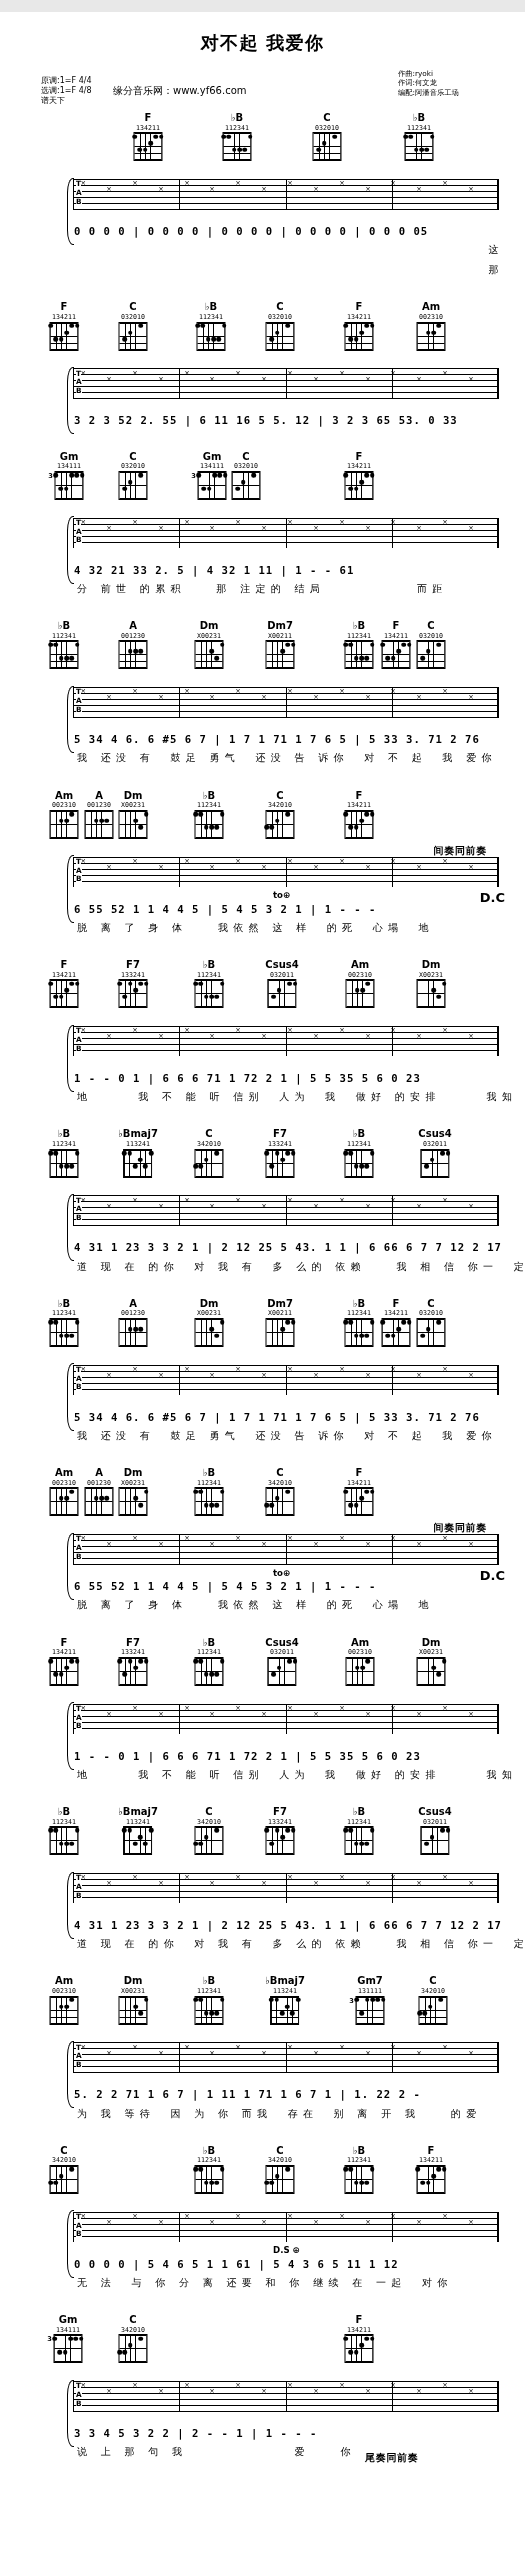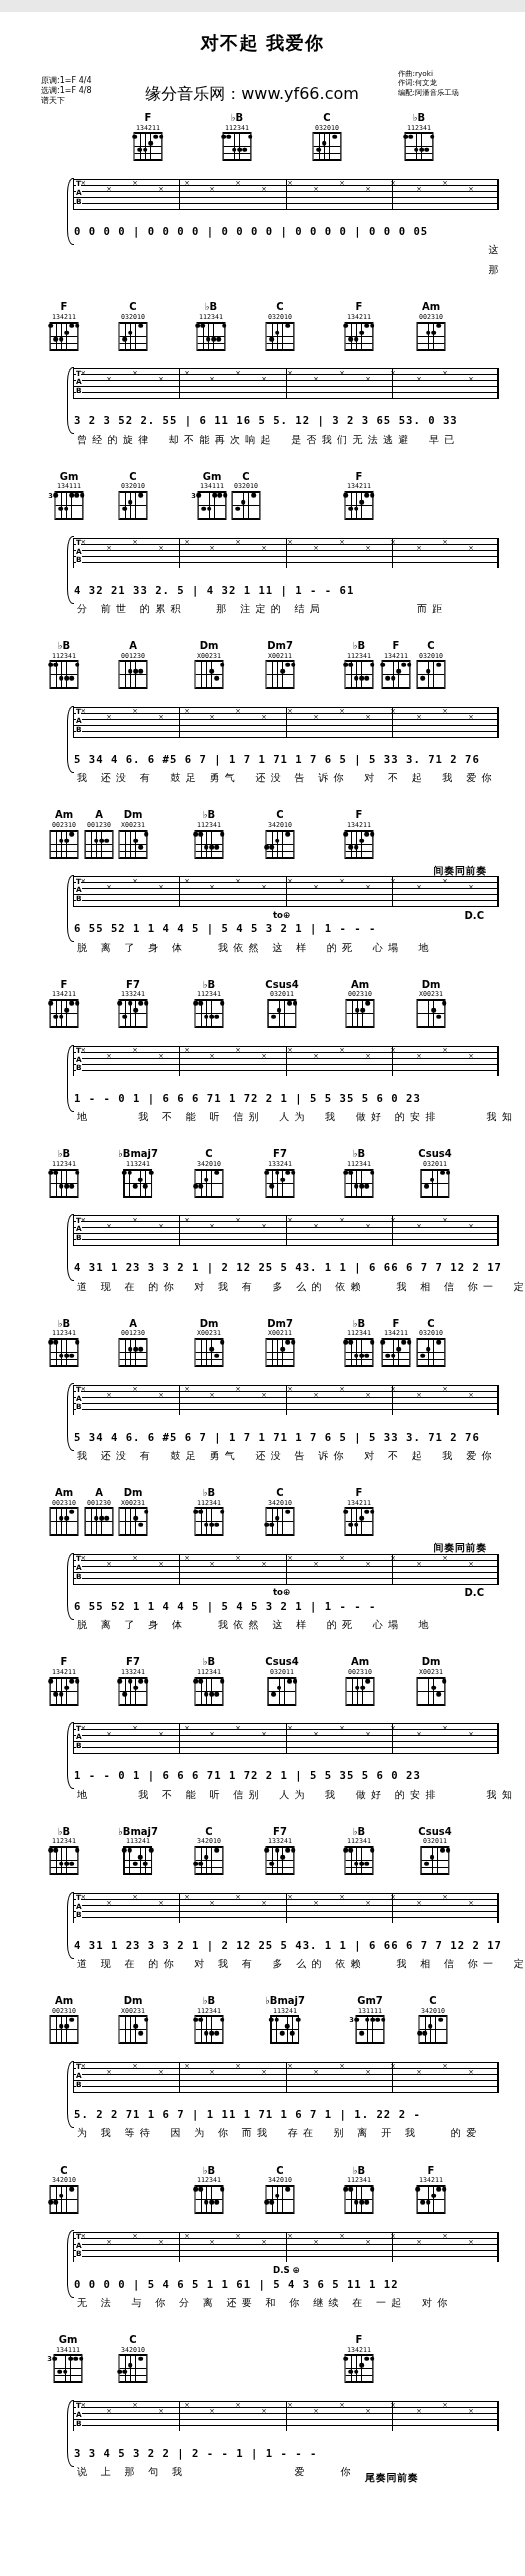--- a/index.html
+++ b/index.html
@@ -4,21 +4,21 @@
 <style>
   html,body{margin:0;padding:0;background:#e8e8e8;}
   .page{position:relative;width:525px;min-height:2576px;margin:12px auto;background:#ffffff;
         font-family:"DejaVu Sans",sans-serif;color:#000;overflow:hidden;}
   
   .header{position:relative;height:101px;}
   .title{position:absolute;top:18.6px;left:0;width:100%;text-align:center;
          font-size:18px;font-weight:bold;letter-spacing:1.3px;margin:0;}
   .subtitle{position:absolute;top:41px;left:0;width:100%;text-align:center;font-size:8px;}
   .keyblock{position:absolute;top:64px;left:41px;font-size:8px;line-height:10px;}
-  .website{position:absolute;top:72px;left:113px;width:278px;text-align:center;font-size:16px;}
+  .website{position:absolute;top:72px;left:113px;width:278px;font-size:10px;}
   .credits{position:absolute;top:57px;left:398px;font-size:7.3px;line-height:9.3px;}
   
   .system{position:relative;margin:0 0 22.5px 0;}
   .chord-row{position:relative;height:62px;}
   .chord{position:absolute;top:0;transform:translateX(-50%);text-align:center;}
   .chord-name{font-size:10px;font-weight:bold;line-height:10.6px;white-space:nowrap;}
   .chord-code{font-size:6.6px;font-family:"DejaVu Sans Mono",monospace;line-height:8px;}
   .grid{position:relative;width:27px;height:27px;margin:0.7px auto 0;border:0.7px solid #000;border-top:1.3px solid #000;
         background:
           repeating-linear-gradient(to right,#000 0 0.7px,transparent 0.7px 5.3px),
@@ -35,21 +35,21 @@
   .tab-staff{position:absolute;left:0;right:0;top:0;height:30.5px;
         background:repeating-linear-gradient(to bottom,#000 0 0.7px,transparent 0.7px 6px);}
   .staff-letter{position:absolute;font-size:7.3px;font-weight:bold;left:2px;line-height:7.3px;background:#fff;}
   .barline{position:absolute;top:0;height:30.5px;width:0.7px;background:#000;}
   .endbar{width:2px;}
   .xmark{position:absolute;font-size:6.6px;line-height:6.6px;transform:translateX(-50%);}
   .numbers-wrap{position:relative;margin:12px 20px 0 74px;height:17px;}
   .numbers{font-family:"DejaVu Sans Mono",monospace;font-weight:bold;font-size:10.6px;
            letter-spacing:1px;line-height:17px;white-space:nowrap;}
   .mark-pre{position:absolute;top:-10.6px;left:199px;font-size:8.6px;font-weight:bold;}
-  .mark-end{position:absolute;top:-10.6px;right:21px;font-size:10px;font-weight:bold;}
+  .mark-end{position:absolute;top:-10.6px;right:0;font-size:13px;font-weight:bold;}
   .lyrics{margin:1.3px 26.5px 0 77px;font-size:10px;letter-spacing:5.3px;line-height:18.6px;white-space:nowrap;}
   .lyrics.right{text-align:right;letter-spacing:0;}
 </style>
 </head>
 <body>
 
 <div class="page">
   <div class="header">
     <h1 class="title">对不起 我爱你</h1>
     <div class="keyblock">
@@ -239,21 +239,20 @@
             <span class="xmark" style="left: 294px; top: 7.3px;">×</span>
             <span class="xmark" style="left: 319px; top: 1.3px;">×</span>
             <span class="xmark" style="left: 345px; top: 7.3px;">×</span>
             <span class="xmark" style="left: 371px; top: 1.3px;">×</span>
             <span class="xmark" style="left: 397px; top: 7.3px;">×</span>
           </div>
         </div>
         <div class="numbers-wrap">
           <div class="numbers">3 2 3 52 2. 55 | 6 11 16 5 5. 12 | 3 2 3 65 53. 0 33</div>
         </div>
-        <div class="lyrics">曾经的旋律　却不能再次响起　是否我们无法逃避　早已</div>
       </section>
       <section class="system">
         <div class="chord-row">
           <div class="chord" style="left: 69px;">
             <div class="chord-name">Gm</div>
             <div class="chord-code">134111</div>
             <div class="grid">
               <span class="fret-label">3</span>
               <span class="dot" style="left: 0px; top: 3.3px;"></span>
               <span class="dot" style="left: 5.3px; top: 16.6px;"></span>

